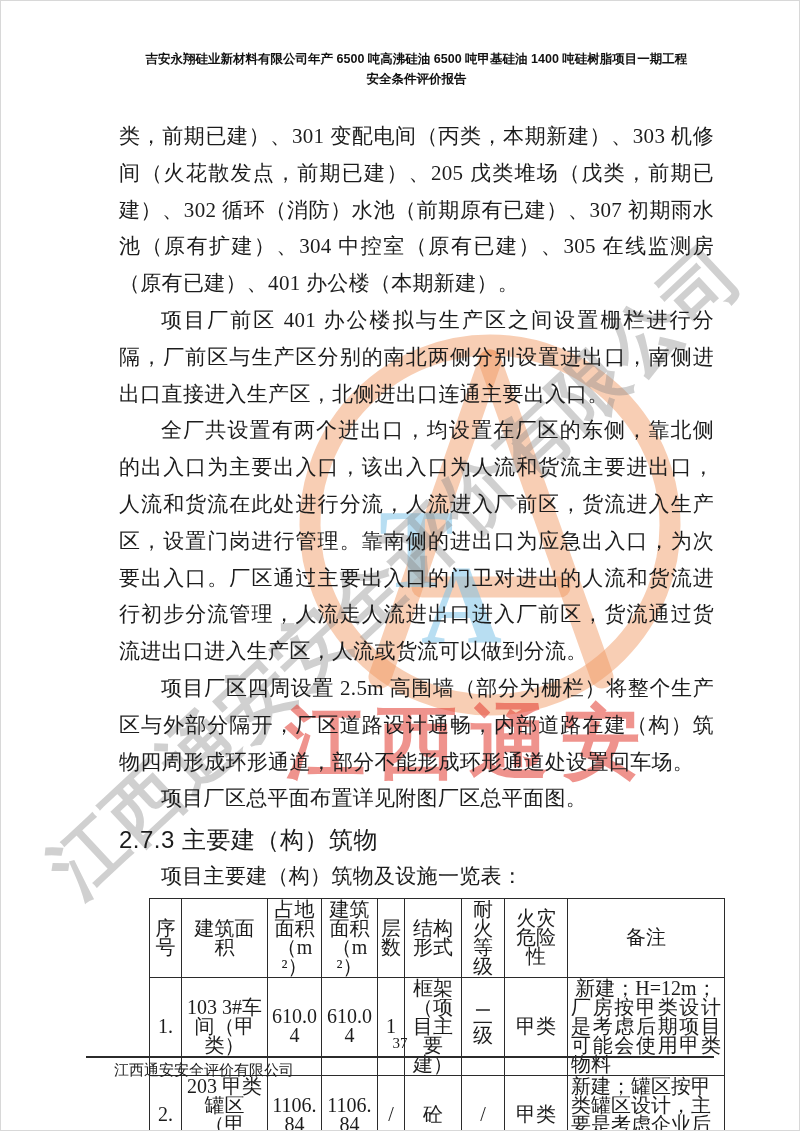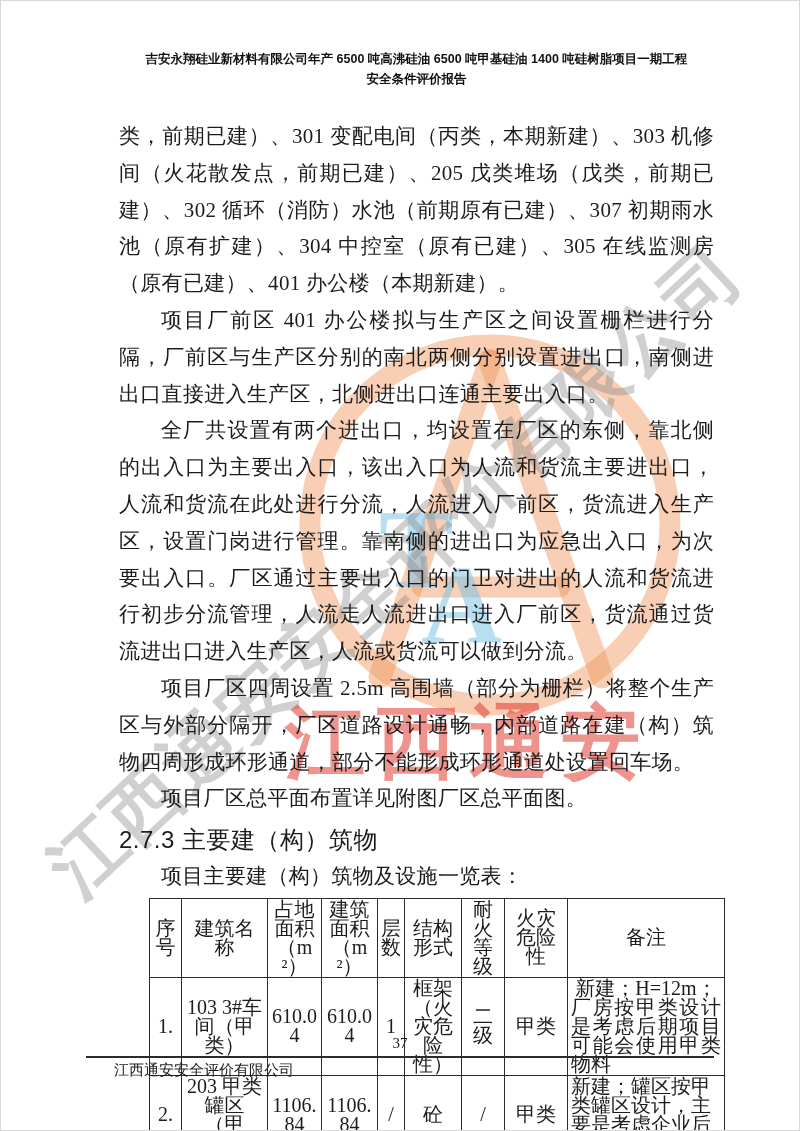--- a/index.html
+++ b/index.html
@@ -121,36 +121,36 @@
         <col style="width:56px">
           <col style="width:27px">
           <col style="width:57px">
         <col style="width:43px">
           <col style="width:63px">
           <col style="width:157px">
       </colgroup>
       <tbody>
           <tr class="hrow">
         <th>序号</th>
-        <th>建筑名称</th>
+        <th>建筑面积</th>
         <th>占地面积（m²）</th>
         <th>建筑面积（m²）</th>
         <th>层数</th>
         <th>结构形式</th>
         <th>耐火等级</th>
         <th>火灾危险性</th>
         <th>备注</th>
       </tr>
       <tr class="row1">
         <td>1.</td>
         <td>103 3#车间（甲类）</td>
         <td>610.04</td>
         <td>610.04</td>
         <td>1</td>
-        <td>框架（火灾危险性）</td>
+        <td>框架（项目主要建）</td>
         <td>二级</td>
         <td>甲类</td>
         <td>
           <span class="remark-first">新建；H=12m；</span>
           <span class="remark-rest">厂房按甲类设计是考虑后期项目可能会使用甲类物料</span>
         </td>
       </tr>
       <tr class="row2">
         <td>2.</td>
         <td>203 甲类罐区（甲类）</td>

